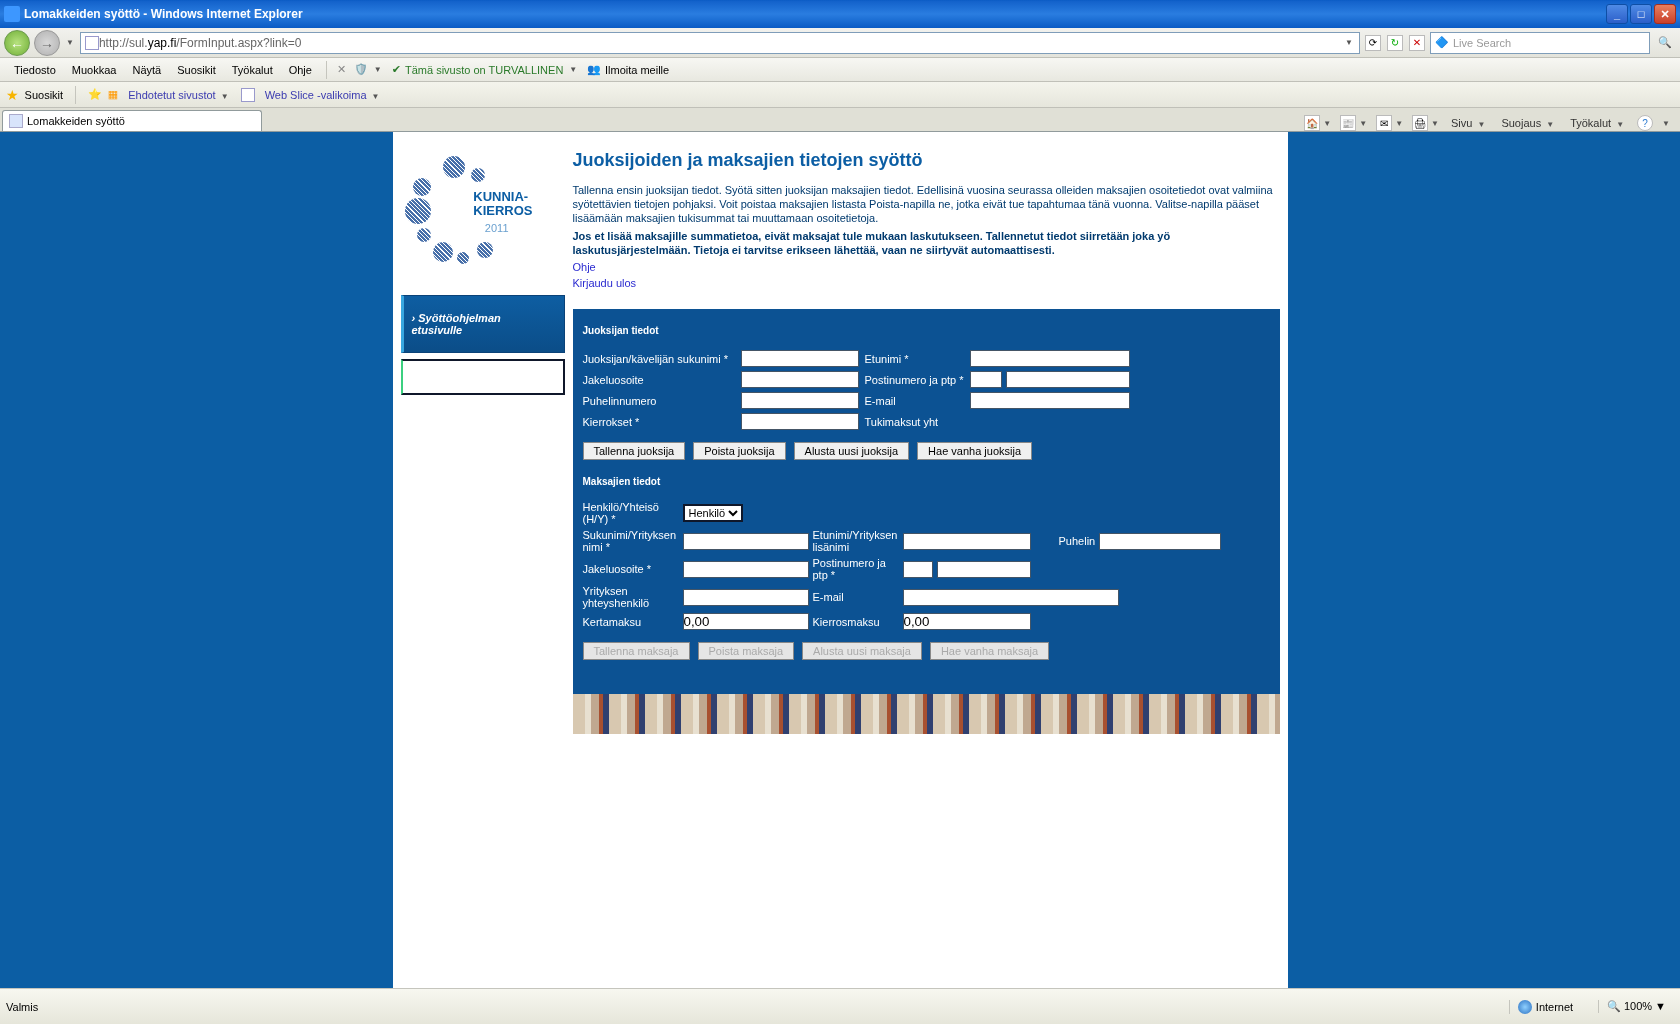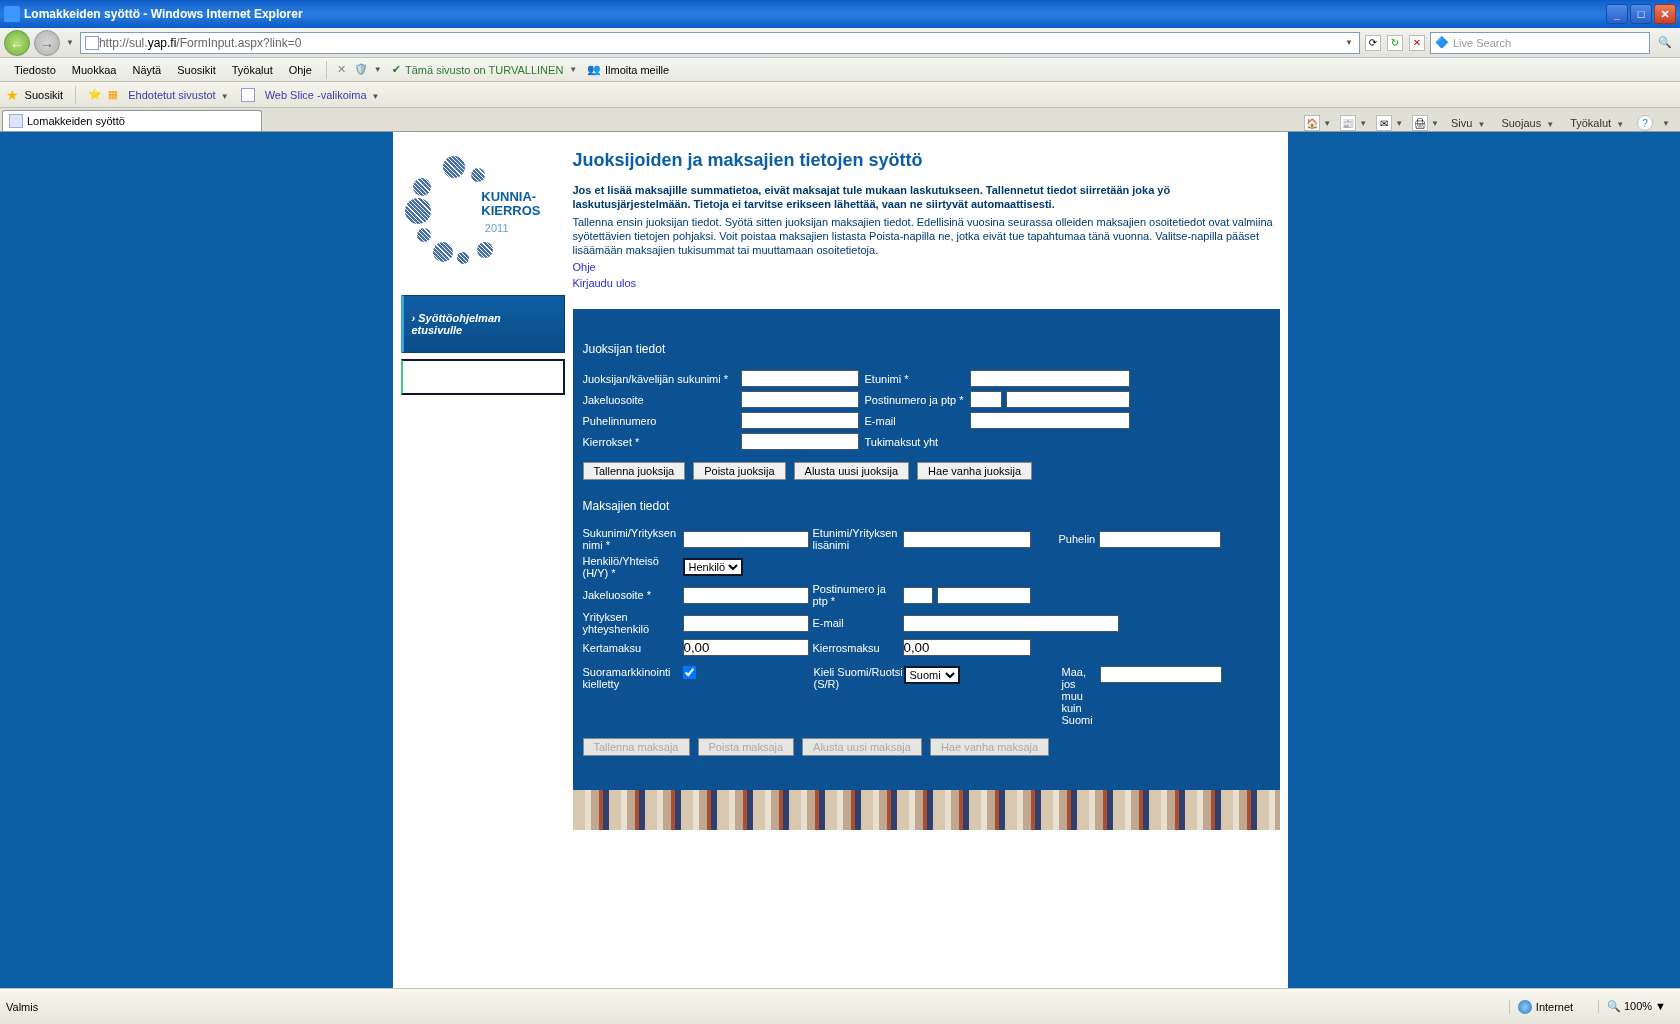--- a/index.html
+++ b/index.html
@@ -48,35 +48,35 @@
 .tabrow-icons { margin-left:auto; display:flex; gap:6px; padding:0 8px; align-items:center; }
 .tabrow-icons .grp { display:flex; gap:0px; align-items:center; }
 .tabrow-link { color:#333; padding:0 4px; }
 
 
 .content-shell { position:absolute; top:132px; bottom:20px; left:0; right:0; overflow:hidden; }
 .bluebg { background:#0c5ea4; width:100%; height:100%; display:flex; justify-content:center; }
 .whitecard { background:#fff; width: 895px; margin-top:0; display:flex; }
 .left-col { width: 180px; padding:18px 8px; }
 .logo { width:150px; height:120px; position:relative; }
-.logo-txt { position:absolute; right:10px; top:40px; color:#0c5ea4; font-weight:bold; font-size:13px; line-height:14px; }
+.logo-txt { position:absolute; right:18px; top:40px; color:#0c5ea4; font-weight:bold; font-size:13px; line-height:14px; }
 .logo-year { position:absolute; right:42px; top:72px; color:#6aa0cf; font-size:11px; }
 .dot { position:absolute; border-radius:50%; background: repeating-linear-gradient(45deg,#476fa9,#476fa9 2px,#fff 2px,#fff 3px); }
 .sidenav { margin-top:25px; }
 .sidenav-item { background: linear-gradient(#0e5ea2,#0b4d88); color:#fff; padding:16px 8px; border:1px solid #0a4278; margin-bottom:6px; border-left:3px solid #39a7e0; font-weight:bold;font-style:italic; }
 .sidenav-item.sel { border-left-color:#3bd080; }
 
 .right-col { flex:1; padding: 18px 8px 0 0; }
 .page-title { color:#0c5ea4; font-weight:bold; font-size:18px; margin-bottom:12px; }
 .intro { color:#013a6e; font-size:11px; line-height:14px; margin-bottom:4px; }
 .intro b { color:#013a6e; }
 .link { color:#2a2ad0; display:block; margin-top:4px; }
 
 .formpanel { background:#0c5293; margin-top:20px; padding:14px 10px 18px 10px; color:#fff; }
-.sect-title { font-weight:normal; margin:19px 0 14px 0; font-size:12px; }
+.sect-title { font-weight:bold; margin:2px 0 14px 0; font-size:10px; }
 .frow { display:flex; align-items:center; margin-bottom:4px; font-size:11px; }
 .flabel { white-space:normal; }
 .finput { background:#fff; border:1px solid #456; height:17px; }
 .btnrow { margin:12px 0 16px 0; display:flex; gap:8px; }
 .btn { background:#f0f0f0; border:1px solid #888; color:#000; padding:2px 10px; font-size:11px; }
 .btn.dis { color:#aaa; background:#e5e5e5; }
 .sel { background:#fff; border:2px solid #0f172a; height:18px; font-size:11px; }
 .cbox { }
 
 
@@ -191,22 +191,22 @@
         <div class="logo-txt"><span>KUNNIA-</span><br><span>KIERROS</span></div>
         <div class="logo-year">2011</div>
       </div>
       <div class="sidenav">
         <div class="sidenav-item"><span>› Syöttöohjelman</span><br><span>etusivulle</span></div>
         <div class="sidenav-item sel">› Valitse juoksija</div>
       </div>
     </div>
     <div class="right-col">
       <div class="page-title">Juoksijoiden ja maksajien tietojen syöttö</div>
+      <div class="intro">Tallenna ensin juoksijan tiedot. Syötä sitten juoksijan maksajien tiedot. Edellisinä vuosina seurassa olleiden maksajien osoitetiedot ovat valmiina syötettävien tietojen pohjaksi. Voit poistaa maksajien listasta Poista-napilla ne, jotka eivät tue tapahtumaa tänä vuonna. Valitse-napilla pääset lisäämään maksajien tukisummat tai muuttamaan osoitetietoja.</div>
       <div class="intro"><b>Jos et lisää maksajille summatietoa, eivät maksajat tule mukaan laskutukseen. Tallennetut tiedot siirretään joka yö laskutusjärjestelmään. Tietoja ei tarvitse erikseen lähettää, vaan ne siirtyvät automaattisesti.</b></div>
-      <div class="intro">Tallenna ensin juoksijan tiedot. Syötä sitten juoksijan maksajien tiedot. Edellisinä vuosina seurassa olleiden maksajien osoitetiedot ovat valmiina syötettävien tietojen pohjaksi. Voit poistaa maksajien listasta Poista-napilla ne, jotka eivät tue tapahtumaa tänä vuonna. Valitse-napilla pääset lisäämään maksajien tukisummat tai muuttamaan osoitetietoja.</div>
       <a class="link">Ohje</a>
       <a class="link">Kirjaudu ulos</a>
 
       <div class="formpanel">
         <div class="sect-title">Juoksijan tiedot</div>
 
         <div class="frow">
           <span class="flabel" style="width:158px;">Juoksijan/kävelijän sukunimi *</span>
           <input class="finput" style="width: 118px;">
           <span class="flabel" style="width:105px;margin-left:6px;">Etunimi *</span>
@@ -233,58 +233,50 @@
 
         <div class="btnrow">
           <button class="btn">Tallenna juoksija</button>
           <button class="btn">Poista juoksija</button>
           <button class="btn">Alusta uusi juoksija</button>
           <button class="btn">Hae vanha juoksija</button>
         </div>
 
         <div class="sect-title">Maksajien tiedot</div>
 
+        <div class="frow">
+          <span class="flabel" style="width:100px;">Henkilö/Yhteisö (H/Y) *</span>
+          <select class="sel" style="width:60px;"><option>Henkilö</option></select>
+        </div>
         <div class="frow">
           <span class="flabel" style="width:100px;">Sukunimi/Yrityksen nimi *</span>
           <input class="finput" style="width: 126px;">
           <span class="flabel" style="width:90px;margin-left:4px;">Etunimi/Yrityksen lisänimi</span>
           <input class="finput" style="width: 128px;">
           <span class="flabel" style="width:40px;margin-left:28px;">Puhelin</span>
           <input class="finput" style="width: 122px;">
         </div>
         <div class="frow">
-          <span class="flabel" style="width:100px;">Henkilö/Yhteisö (H/Y) *</span>
-          <select class="sel" style="width:60px;"><option>Henkilö</option></select>
-        </div>
-        <div class="frow">
           <span class="flabel" style="width:100px;">Jakeluosoite *</span>
           <input class="finput" style="width: 126px;">
           <span class="flabel" style="width:90px;margin-left:4px;">Postinumero ja ptp *</span>
           <input class="finput" style="width: 30px;">
           <input class="finput" style="width: 94px; margin-left: 4px;">
         </div>
         <div class="frow">
           <span class="flabel" style="width:100px;">Yrityksen yhteyshenkilö</span>
           <input class="finput" style="width: 126px;">
           <span class="flabel" style="width:90px;margin-left:4px;">E-mail</span>
           <input class="finput" style="width: 216px;">
         </div>
         <div class="frow">
           <span class="flabel" style="width:100px;">Kertamaksu</span>
           <input class="finput" style="width: 126px;" value="0,00">
           <span class="flabel" style="width:90px;margin-left:4px;">Kierrosmaksu</span>
           <input class="finput" style="width: 128px;" value="0,00">
-        </div>
-        <div class="frow" style="margin-top:10px;align-items:flex-start;">
-          <span class="flabel" style="width:100px;">Suoramarkkinointi kielletty</span>
-          <input type="checkbox" checked="" class="cbox" style="">
-          <span class="flabel" style="width:90px;margin-left:118px;">Kieli Suomi/Ruotsi (S/R)</span>
-          <select class="sel" style="width:56px;"><option>Suomi</option></select>
-          <span class="flabel" style="width:38px;margin-left:102px;">Maa, jos muu kuin Suomi</span>
-          <input class="finput" style="width: 122px;">
         </div>
 
         <div class="btnrow">
           <button class="btn dis">Tallenna maksaja</button>
           <button class="btn dis">Poista maksaja</button>
           <button class="btn dis">Alusta uusi maksaja</button>
           <button class="btn dis">Hae vanha maksaja</button>
         </div>
       </div>
       <div class="crowd"></div>

